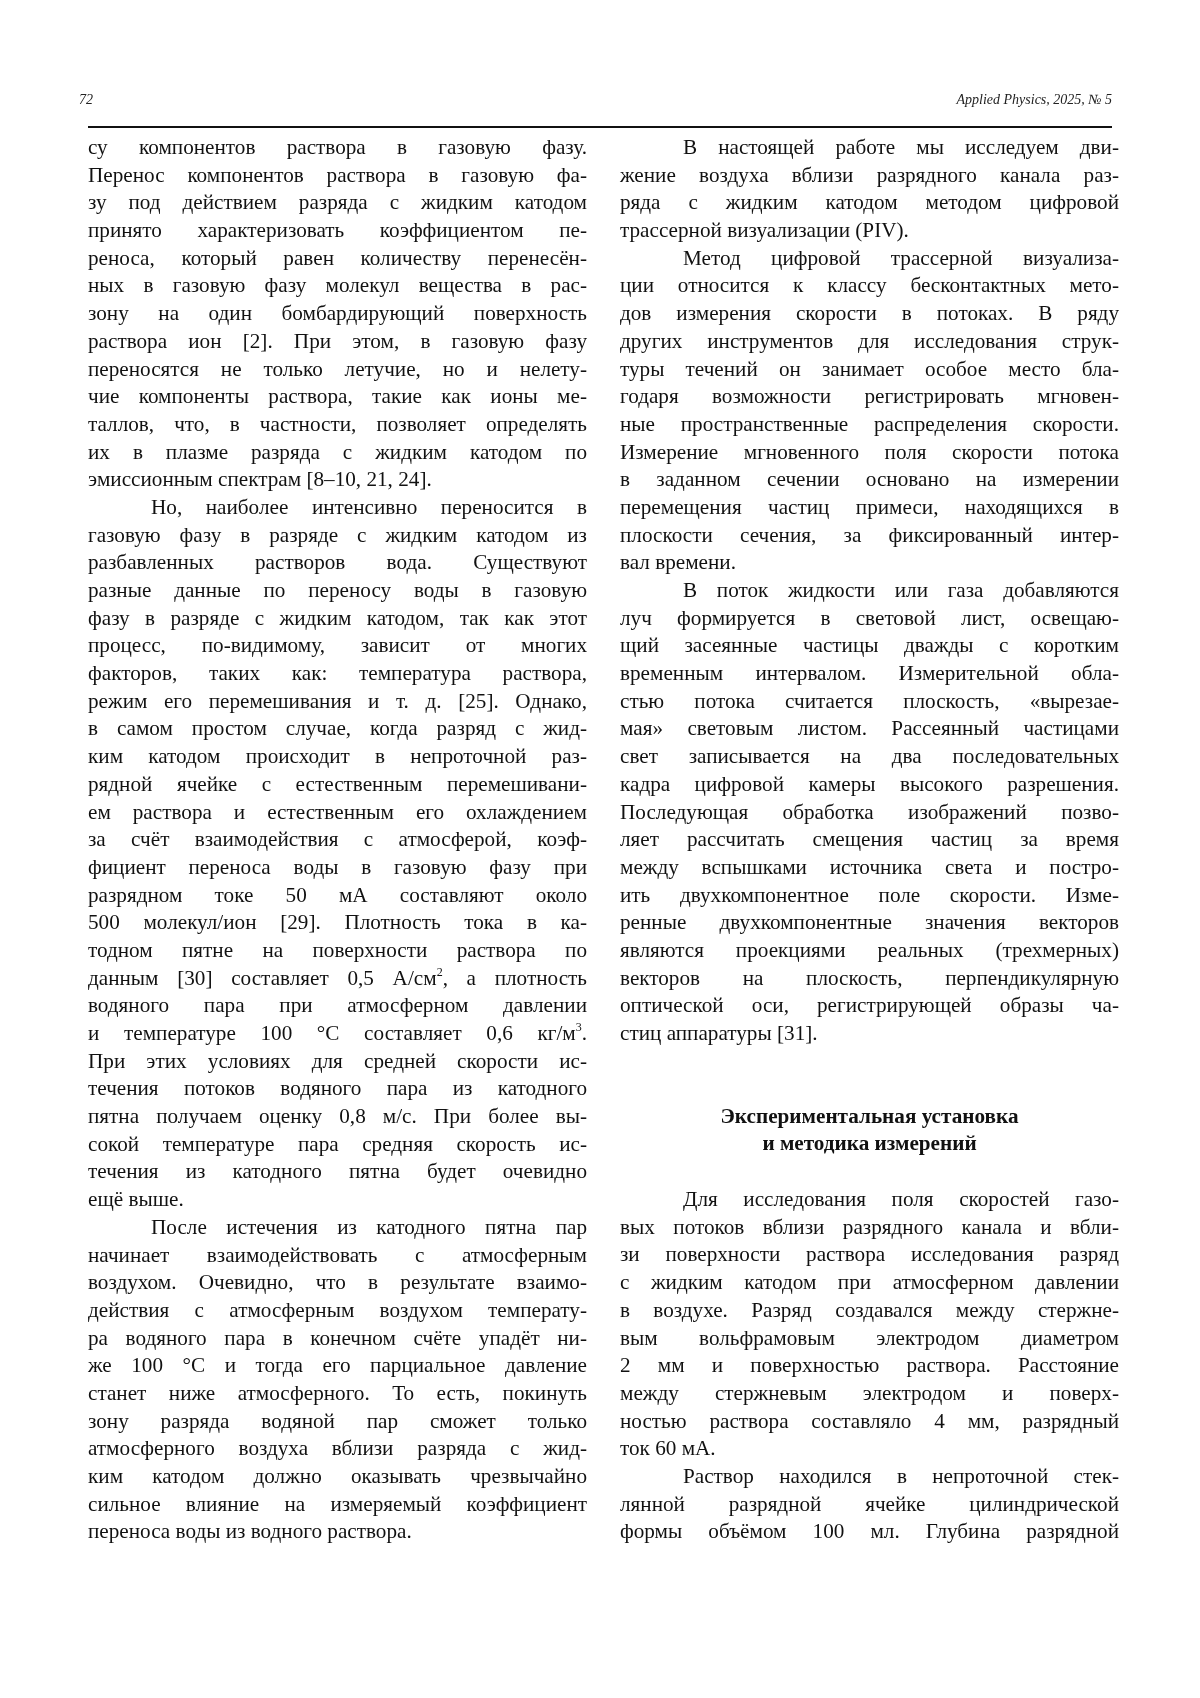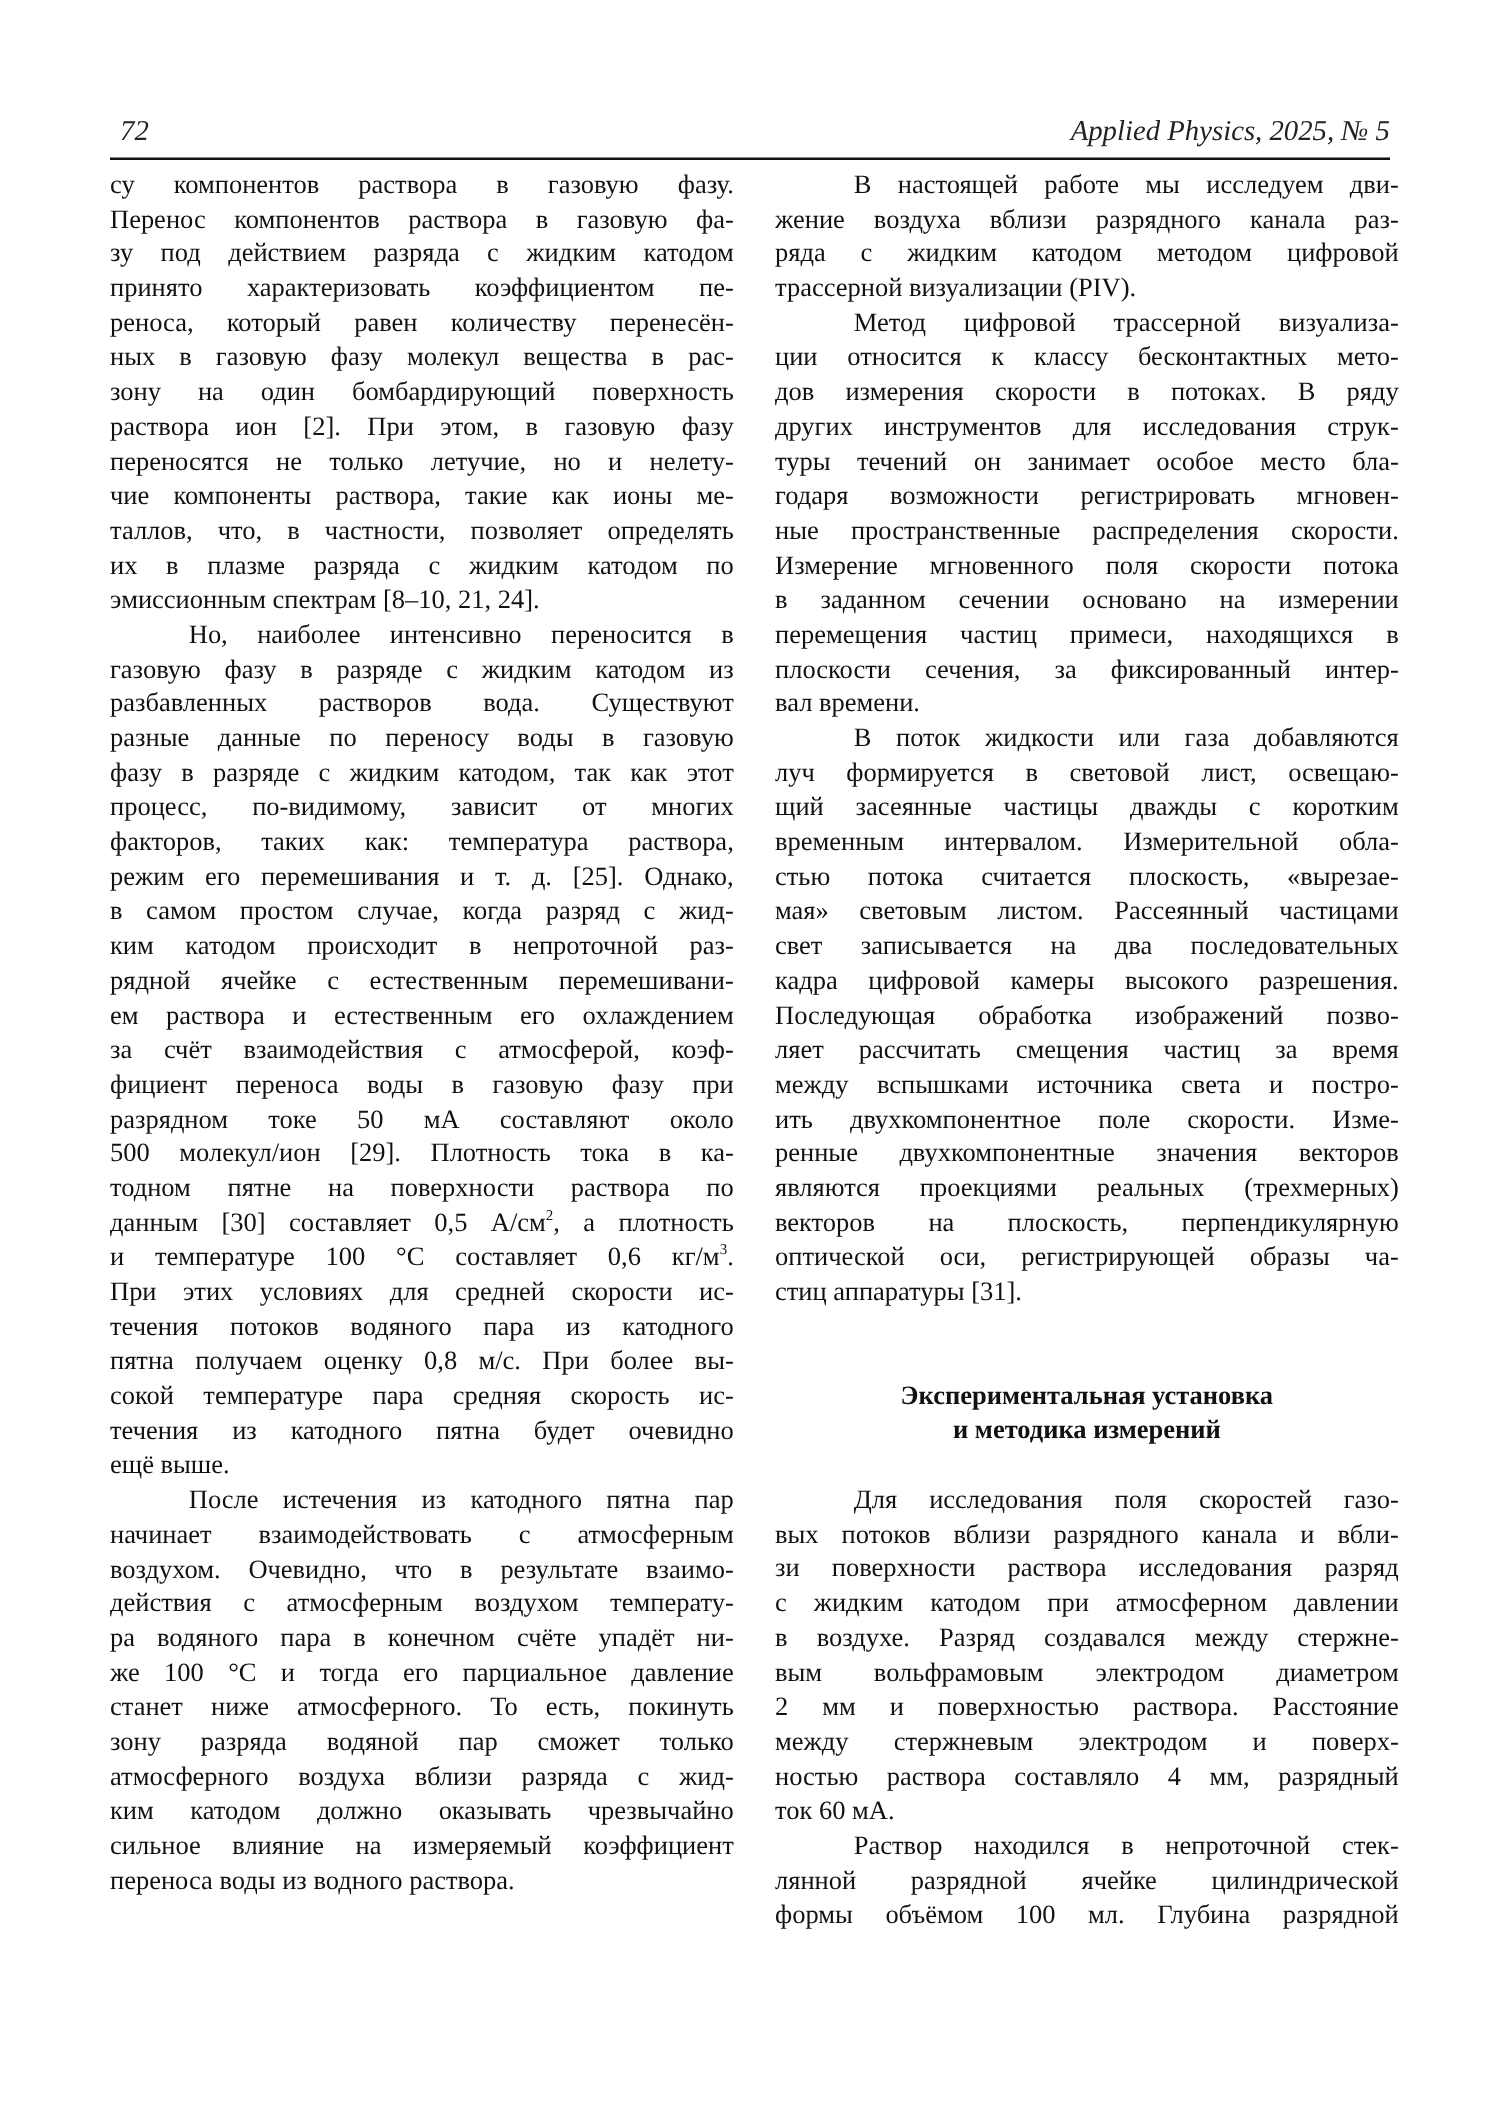--- a/index.html
+++ b/index.html
@@ -1,18 +1,18 @@
 <!DOCTYPE html>
 <html><head>
 <meta charset="utf-8">
 <style>
   html, body { margin: 0; padding: 0; background: #ffffff; }
   body { width: 1200px; height: 1698px; position: relative; overflow: hidden; }
   .page { position: absolute; left: 0; top: 0; width: 1200px; height: 1698px; background: #fff; color: #111; font-family: "Liberation Serif", "DejaVu Serif", serif; }
-  .header { position: absolute; left: 96px; right: 88px; top: 92px; height: 26px; font-style: italic; font-size: 23px; color: #222; }
+  .header { position: absolute; left: 79px; right: 88px; top: 92px; height: 26px; font-style: italic; font-size: 14px; color: #222; }
   .header .page-num { position: absolute; left: 0; top: 0; }
   .header .journal { position: absolute; right: 0; top: 0; }
   .rule { position: absolute; left: 88px; right: 88px; top: 126px; height: 0; border-top: 2px solid #111; }
   .col { position: absolute; top: 134px; width: 499px; font-size: 21.2px; line-height: 27.7px; }
   .col.left { left: 88px; }
   .col.right { left: 620px; }
   .line { display: block; white-space: nowrap; text-align: justify; text-align-last: justify; height: 27.7px; overflow: visible; }
   .line.last { text-align-last: left; }
   .line.indent { padding-left: 63px; }
   .line.center { text-align: center; text-align-last: center; font-weight: bold; }
@@ -58,20 +58,21 @@
       <span class="line">в самом простом случае, когда разряд с жид-</span>
       <span class="line">ким катодом происходит в непроточной раз-</span>
       <span class="line">рядной ячейке с естественным перемешивани-</span>
       <span class="line">ем раствора и естественным его охлаждением</span>
       <span class="line">за счёт взаимодействия с атмосферой, коэф-</span>
       <span class="line">фициент переноса воды в газовую фазу при</span>
       <span class="line">разрядном токе 50 мА составляют около</span>
       <span class="line">500 молекул/ион [29]. Плотность тока в ка-</span>
       <span class="line">тодном пятне на поверхности раствора по</span>
       <span class="line"><span>данным [30] составляет 0,5 А/см</span><sup>2</sup><span>, а плотность</span></span>
+      <span class="line">водяного пара при атмосферном давлении</span>
       <span class="line"><span>и температуре 100 °C составляет 0,6 кг/м</span><sup>3</sup><span>.</span></span>
       <span class="line">При этих условиях для средней скорости ис-</span>
       <span class="line">течения потоков водяного пара из катодного</span>
       <span class="line">пятна получаем оценку 0,8 м/с. При более вы-</span>
       <span class="line">сокой температуре пара средняя скорость ис-</span>
       <span class="line">течения из катодного пятна будет очевидно</span>
       <span class="line last">ещё выше.</span>
     </div>
     <div>
       <span class="line indent">После истечения из катодного пятна пар</span>

